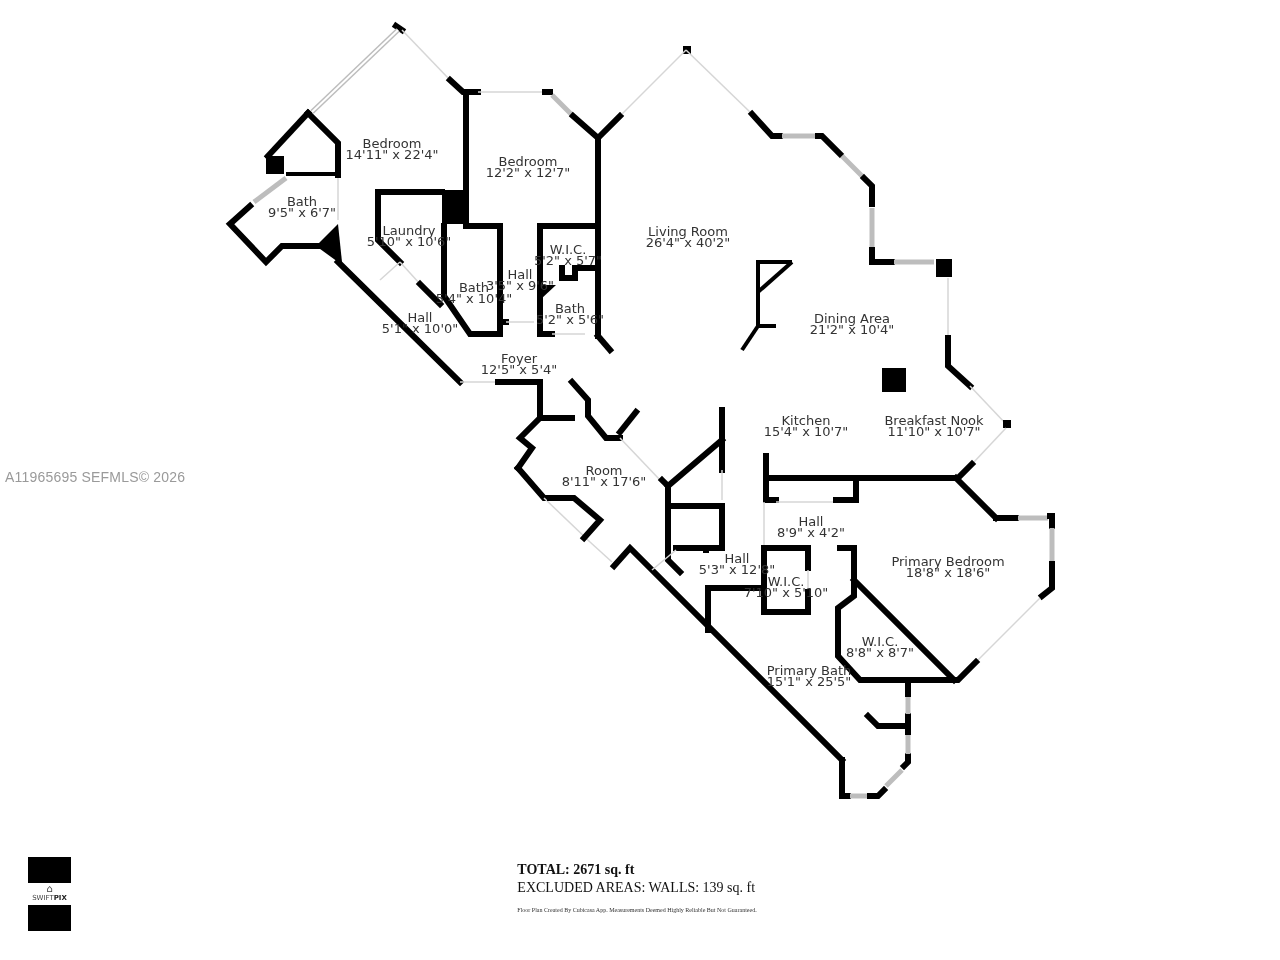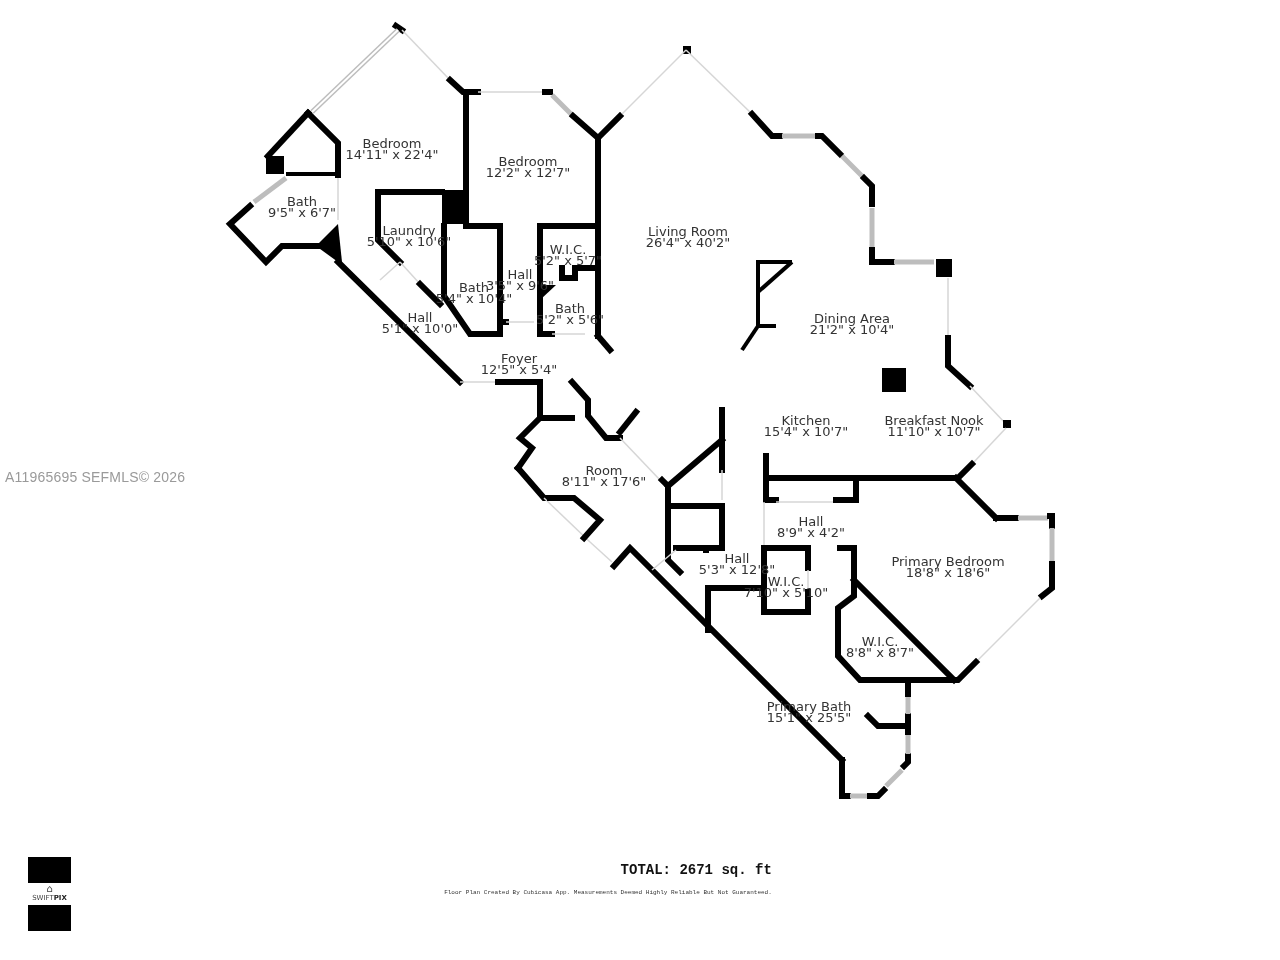--- a/index.html
+++ b/index.html
@@ -6,21 +6,21 @@
   body { width: 1280px; height: 960px; position: relative; overflow: hidden; font-family: "DejaVu Sans", sans-serif; }
   .plan { position: absolute; left: 0; top: 0; width: 1280px; height: 960px; }
   .wall { stroke: #000; stroke-width: 6; fill: none; stroke-linecap: square; stroke-linejoin: miter; }
   .wall-thin { stroke: #000; stroke-width: 4; fill: none; }
   .win { stroke: #bdbdbd; stroke-width: 5; fill: none; }
   .win-inner { stroke: #ffffff; stroke-width: 2; fill: none; }
   .opening { stroke: #d6d6d6; stroke-width: 1.5; fill: none; }
   .solid { fill: #000; }
   .room-label { position: absolute; transform: translateX(-50%); text-align: center; font-size: 13px; line-height: 11px; color: #333; white-space: nowrap; }
   .watermark { position: absolute; left: 5px; top: 469px; font-family: "Liberation Sans", sans-serif; font-size: 14px; color: #9a9a9a; letter-spacing: 0.2px; }
-  .totals { position: absolute; left: 608px; top: 861px; transform: translateX(-50%); text-align: right; color: #111; font-family: Liberation Mono, monospace; }
+  .totals { position: absolute; left: 637px; top: 861px; transform: translateX(-50%); text-align: left; color: #111; font-family: Liberation Serif, serif; }
   .totals .total { font-weight: bold; font-size: 14px; line-height: 18px; }
   .totals .line { font-size: 14px; line-height: 18px; }
   .totals .disclaimer { font-size: 6px; margin-top: 10px; color: #333; }
   .logo { position: absolute; left: 28px; top: 857px; width: 43px; height: 74px; }
   .logo .blk { width: 43px; height: 26px; background: #000; }
   .logo .mid { height: 22px; text-align: center; font-size: 7px; line-height: 8px; color: #444; }
   .logo .mid .house { font-size: 10px; line-height: 11px; display: block; }
   .logo .mid .brand b { color: #222; }
 </style>
 </head>
@@ -238,32 +238,33 @@
     <div>5'3" x 12'8"</div>
   </div>
 <div class="room-label" style="left:786px; top:576px;">
     <div>W.I.C.</div>
     <div>7'10" x 5'10"</div>
   </div>
 <div class="room-label" style="left:880px; top:636px;">
     <div>W.I.C.</div>
     <div>8'8" x 8'7"</div>
   </div>
-<div class="room-label" style="left:809px; top:665px;margin-top:36px;">
+<div class="room-label" style="left:809px; top:665px;">
     <div>Primary Bath</div>
     <div>15'1" x 25'5"</div>
   </div>
 
 <div class="watermark">A11965695  SEFMLS© 2026</div>
 
 <div class="logo">
   <div class="blk"></div>
   <div class="mid">
     <span class="house">⌂</span>
     <span class="brand"><span>SWIFT</span><b>PIX</b></span>
   </div>
   <div class="blk"></div>
 </div>
 
 <div class="totals">
   <div class="total">TOTAL: 2671 sq. ft</div>
+  <div class="line">EXCLUDED AREAS: WALLS: 139 sq. ft</div>
   <div class="disclaimer">Floor Plan Created By Cubicasa App. Measurements Deemed Highly Reliable But Not Guaranteed.</div>
 </div>
 
 </body></html>

